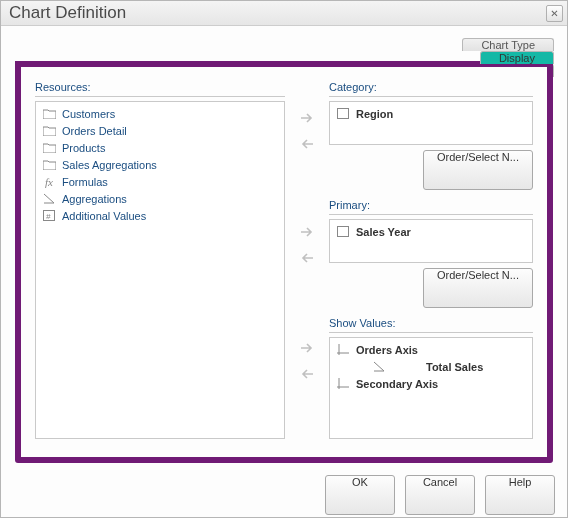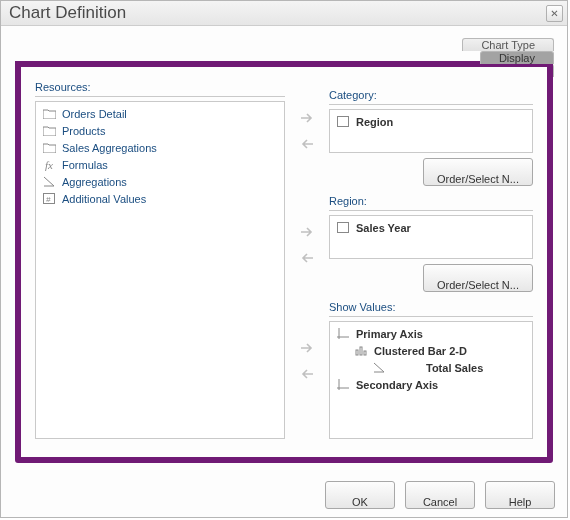--- a/index.html
+++ b/index.html
@@ -54,21 +54,21 @@
     border:1px solid #b8b8b8;
     border-bottom:none;
     border-radius:3px 3px 0 0;
     background: linear-gradient(#f0f0f0,#e2e2e2);
     color:#555;
     cursor:pointer;
     margin-right:-1px;
     position:relative;
   }
   .tab.active {
-    background:#a3a3a3;
+    background:#14b8a6;
     color:#333;
     z-index:2;
     height:23px;
   }
   .tabpanel {
     border:6px solid #701a75;
     border-radius:0 3px 3px 3px;
     background:#fdfdfd;
     flex:1;
     padding: 14px 14px 18px 14px;
@@ -117,38 +117,38 @@
   }
   .arrowgroup { display:flex; flex-direction:column; gap:8px; align-items:center;}
   .arrow-btn {
     width:22px; height:18px;
     display:flex; align-items:center; justify-content:center;
     color:#bbb; font-size:14px; line-height:1;
     cursor:pointer;
   }
 
   
-  .rightcol { flex:1; display:flex; flex-direction:column;margin-top:8px; }
+  .rightcol { flex:1; display:flex; flex-direction:column; }
   .section { display:flex; flex-direction:column; }
   .listbox {
     border:1px solid #c9c9c9;
     background:#fff;
     padding:3px 2px;
     min-height:44px;
   }
   .btnrow { display:flex; justify-content:flex-end; padding:5px 0 9px 0;}
   .button {
-    height:28px;
+    height:40px;
     padding: 0 12px;
     border:1px solid #a8a8a8;
     border-radius:3px;
     background: linear-gradient(#fdfdfd,#e7e7e7);
     color:#333;
     font-family:inherit; font-size:11px;
-    display:inline-flex; align-items:flex-end; justify-content:center;
+    display:inline-flex; align-items:flex-start; justify-content:center;
     cursor:pointer;
     min-width:70px;
   }
   .btn-wide { min-width:110px; }
 
   
   .sv-tree {
     border:1px solid #c9c9c9;
     background:#fff;
     padding:3px 2px;
@@ -194,20 +194,28 @@
 
       <div class="leftcol">
         <div class="label-hd">Resources:</div>
         <div class="tree">
           <div class="row">
             <span class="ico">
               <svg width="13" height="11" viewBox="0 0 13 11">
                   <path d="M0 2h5l1 1h7v8H0z" fill="none" stroke="#888" stroke-width="1"></path>
                 </svg>
             </span>
+            <span>Customers</span>
+          </div>
+          <div class="row">
+            <span class="ico">
+              <svg width="13" height="11" viewBox="0 0 13 11">
+                  <path d="M0 2h5l1 1h7v8H0z" fill="none" stroke="#888" stroke-width="1"></path>
+                </svg>
+            </span>
             <span>Orders Detail</span>
           </div>
           <div class="row">
             <span class="ico">
               <svg width="13" height="11" viewBox="0 0 13 11">
                   <path d="M0 2h5l1 1h7v8H0z" fill="none" stroke="#888" stroke-width="1"></path>
                 </svg>
             </span>
             <span>Products</span>
           </div>
@@ -297,21 +305,21 @@
             </div>
           </div>
           <div class="btnrow">
             <button class="button btn-wide">
               <span>Order/Select N...</span>
             </button>
           </div>
         </div>
 
         <div class="section">
-          <div class="label-hd">Region:</div>
+          <div class="label-hd">Primary:</div>
           <div class="listbox">
             <div class="row black">
               <span class="ico">
                 <svg width="12" height="11" viewBox="0 0 12 11">
                     <rect x="0.5" y="0.5" width="11" height="10" fill="none" stroke="#888"></rect>
                   </svg>
               </span>
               <span>Sales Year</span>
             </div>
           </div>
@@ -324,31 +332,21 @@
 
         <div class="section" style="flex:1;">
           <div class="label-hd">Show Values:</div>
           <div class="sv-tree">
             <div class="row black">
               <span class="ico">
                 <svg width="12" height="11" viewBox="0 0 12 11">
                     <path d="M2 0v11 M0 9h12" fill="none" stroke="#888"></path>
                   </svg>
               </span>
-              <span>Primary Axis</span>
-            </div>
-            <div class="row black indent1">
-              <span class="ico">
-                <svg width="12" height="11" viewBox="0 0 12 11">
-                    <rect x="1" y="5" width="2" height="5" fill="none" stroke="#888"></rect>
-                    <rect x="5" y="2" width="2" height="8" fill="none" stroke="#888"></rect>
-                    <rect x="9" y="6" width="2" height="4" fill="none" stroke="#888"></rect>
-                  </svg>
-              </span>
-              <span>Clustered Bar 2-D</span>
+              <span>Orders Axis</span>
             </div>
             <div class="row black indent2">
               <span class="ico">
                 <svg width="12" height="11" viewBox="0 0 12 11">
                     <path d="M1 10 L11 10 L1 1" fill="none" stroke="#888" stroke-width="1"></path>
                   </svg>
               </span>
               <span>Total Sales</span>
             </div>
             <div class="row black">

